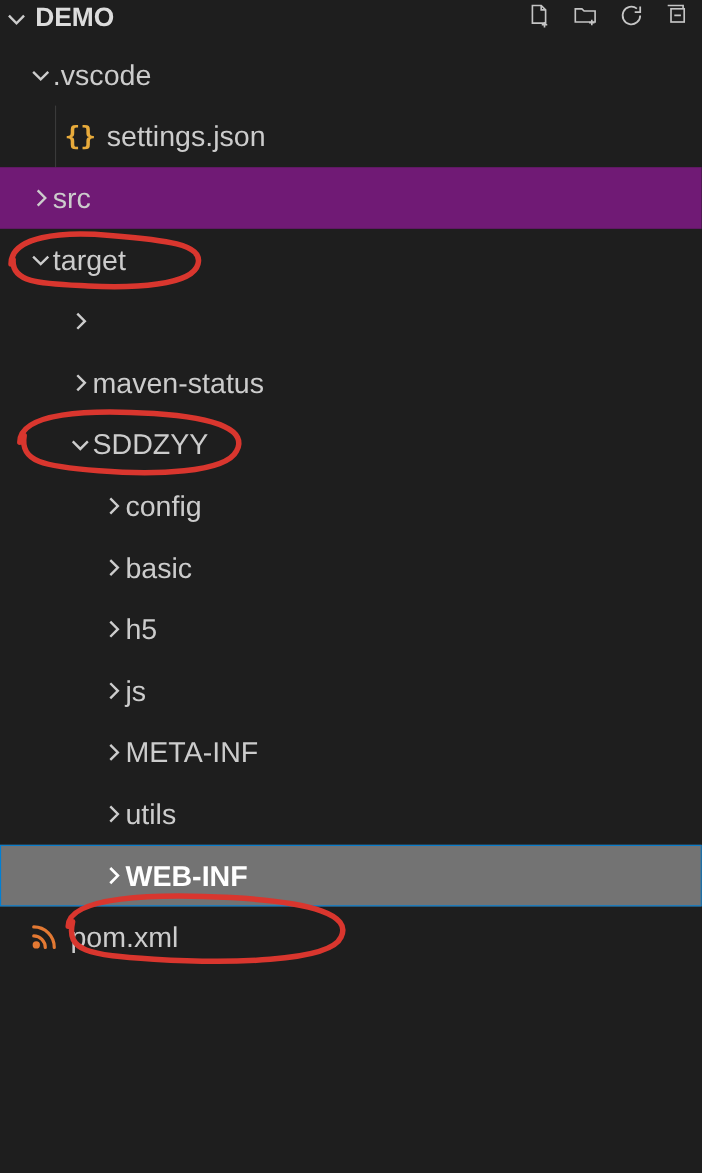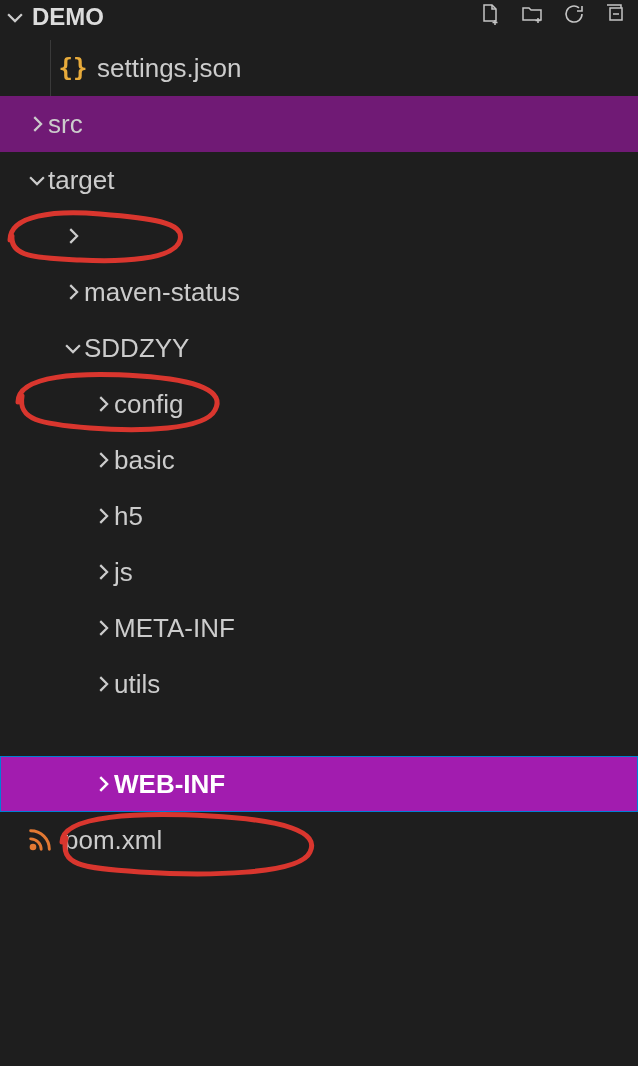--- a/index.html
+++ b/index.html
@@ -53,25 +53,24 @@
     height: 56px;
     font-size: 26px;
     color: #cccccc;
     padding-left: 12px;
     white-space: nowrap;
     position: relative;
     cursor: pointer;
   }
   .row.hovered { background: #701a75; }
   .row.selected {
-    background: #a21caf;
+    background: #737373;
     outline: 1px solid #007fd4;
     outline-offset: -1px;
     color: #ffffff;
-    margin-top: 44px;
   }
   .row .icon {
     width: 28px;
     height: 28px;
     display: inline-flex;
     align-items: center;
     justify-content: center;
     margin-right: 10px;
     flex-shrink: 0;
   }
@@ -128,20 +127,29 @@
       <span title="Collapse All">
         <svg viewBox="0 0 24 24" fill="none" stroke="#c5c5c5" stroke-width="1.5">
             <rect x="6" y="6" width="12" height="12"></rect>
             <path d="M3 3h14v3"></path>
             <path d="M9 12h6"></path>
           </svg>
       </span>
     </div>
   </div>
 
+  <div class="row">
+    <span class="spacer" style="width:14px"></span>
+    <span class="chev">
+      <svg viewBox="0 0 16 16" fill="none" stroke="#cccccc" stroke-width="1.6">
+          <path d="M3 6l5 5 5-5"></path>
+        </svg>
+    </span>
+    <span class="label">.vscode</span>
+  </div>
 
   <div class="row">
     <span class="spacer guide" style="width:1px;margin-left:38px;height:56px"></span>
     <span class="spacer" style="width:8px"></span>
     <span class="icon">
         <span class="braces">{}</span>
       </span>
     <span class="label">settings.json</span>
   </div>
 

